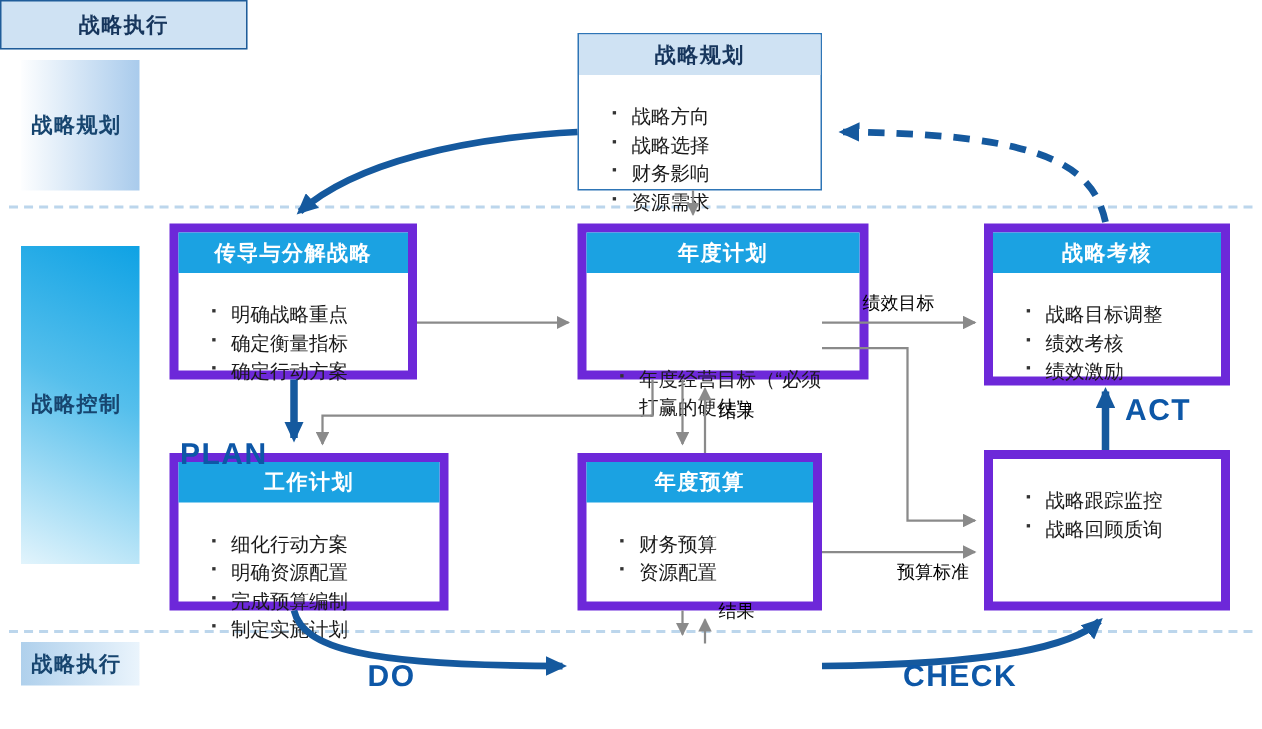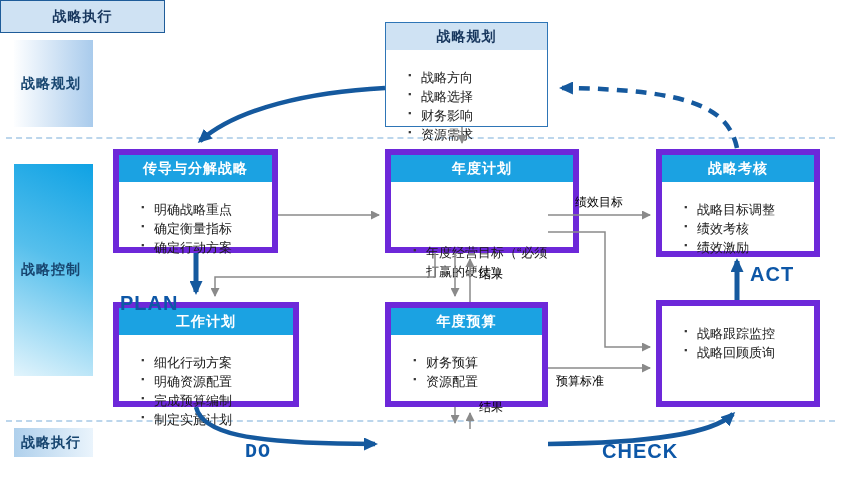--- a/index.html
+++ b/index.html
@@ -37,28 +37,28 @@
   #box-review{left:656px;top:300px;width:164px;height:107px;}
   #box-execution{left:385px;top:429px;width:163px;height:31px;background:#CFE2F3;border:1.5px solid #1F5C99;z-index:2;
     display:flex;align-items:center;justify-content:center;font-size:14px;font-weight:bold;color:#17365D;letter-spacing:1px;}
 
   
   #arrow-layer{position:absolute;left:0;top:0;z-index:3;pointer-events:none;}
 
   
   .edge-label{position:absolute;font-size:12px;color:#000000;z-index:4;white-space:nowrap;}
   #lbl-performance{left:553px;top:194px;width:92px;text-align:center;}
-  #lbl-budget-standard{left:556px;top:373px;width:90px;text-align:left;}
+  #lbl-budget-standard{left:556px;top:373px;width:90px;text-align:right;}
   #lbl-result-upper{left:479px;top:266px;}
   #lbl-result-lower{left:479px;top:399px;}
 
   
   .cycle-label{position:absolute;font-size:20px;font-weight:800;color:#0D57A7;z-index:4;letter-spacing:1px;}
   #lbl-plan{left:120px;top:264px;margin-top:28px;}
-  #lbl-do{left:245px;top:440px;font-family:Liberation Mono, monospace;}
+  #lbl-do{left:245px;top:440px;}
   #lbl-check{left:602px;top:440px;}
   #lbl-act{left:750px;top:263px;}
 </style>
 </head>
 <body>
 
 <div id="stage">
 
   <div class="sep" id="sep1"></div>
   <div class="sep" id="sep2"></div>

